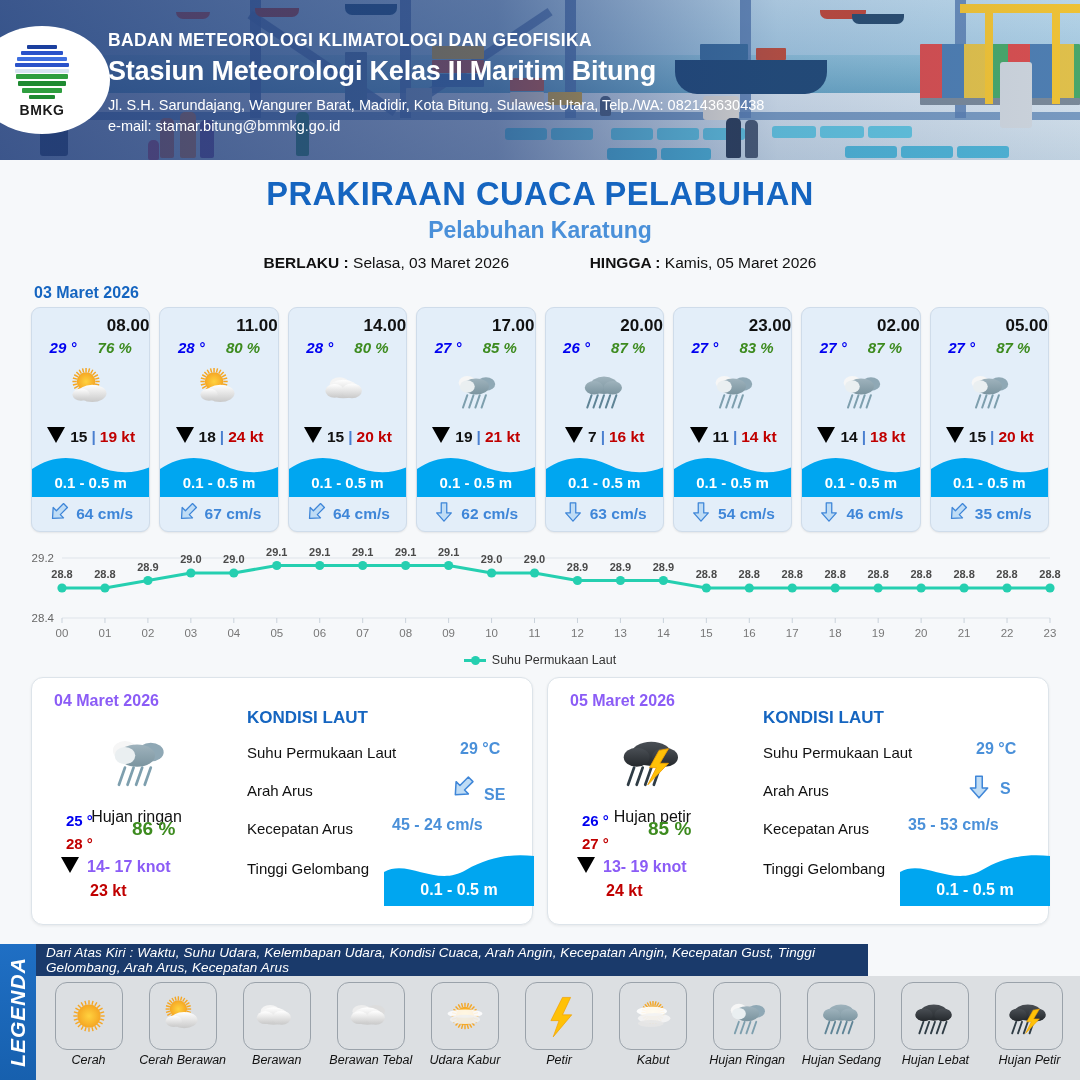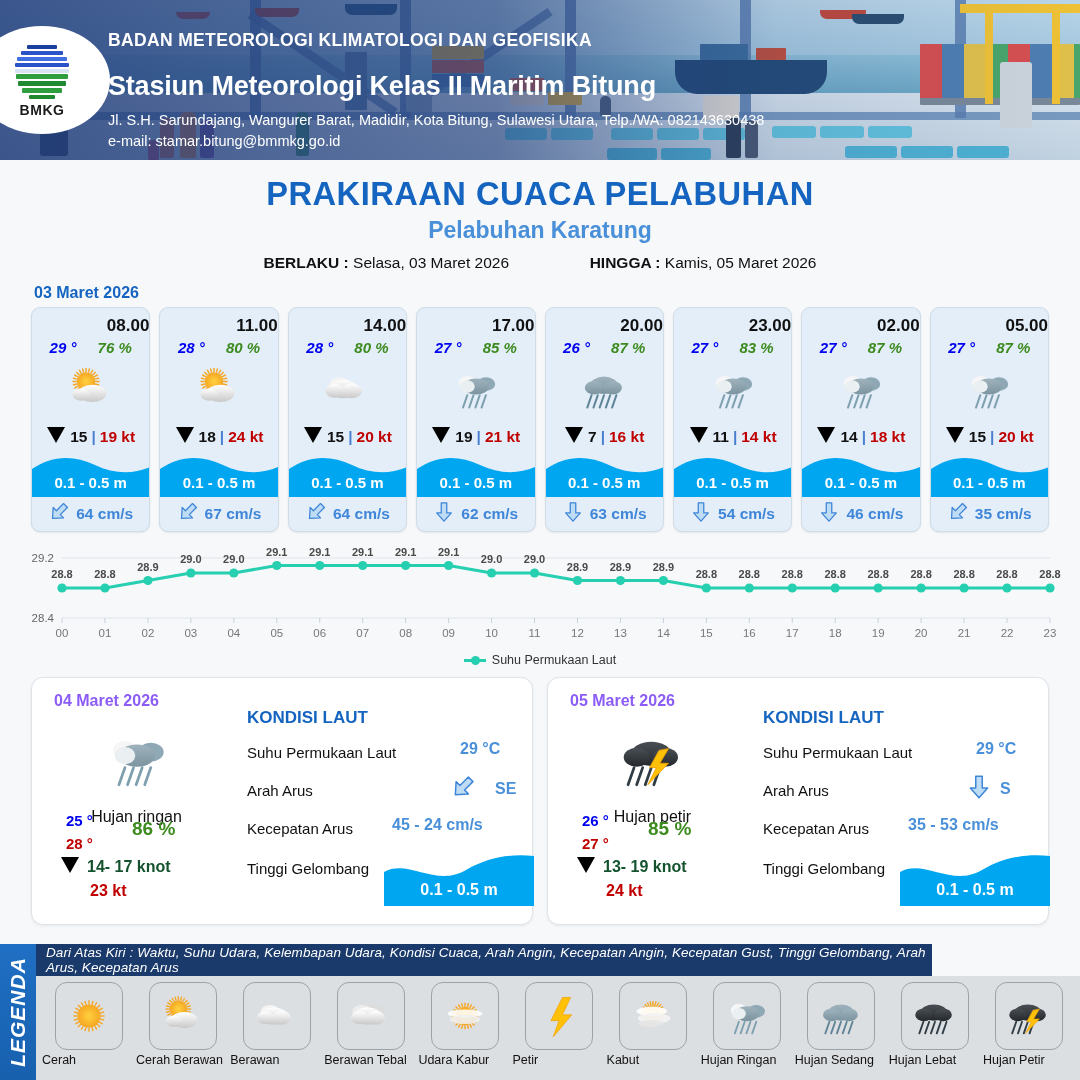--- a/index.html
+++ b/index.html
@@ -44,21 +44,21 @@
   .logo-oval {
     position:absolute; left:-26px; top:26px; width:136px; height:108px;
     background:#fff; border-radius:50%; z-index:5;
     display:flex; flex-direction:column; align-items:center; justify-content:center;
   }
   .logo-mark { width:58px; height:58px; position:relative; }
   .logo-mark .bar { position:absolute; left:0; border-radius:1px; }
   .logo-text { font-size:14px; font-weight:bold; color:#1a1a1a; letter-spacing:.5px; margin-top:1px; }
 
   .hdr-text { position:absolute; left:108px; top:30px; z-index:6; color:#fff; }
-  .hdr-org { font-size:17.5px; font-weight:bold; letter-spacing:.35px; margin-bottom:20px; }
+  .hdr-org { font-size:17.5px; font-weight:bold; letter-spacing:.35px; margin-bottom:5px; }
   .hdr-station { font-size:27px; font-weight:bold; letter-spacing:-.2px; margin-bottom:8px; }
   .hdr-addr { font-size:14.5px; line-height:1.45; font-weight:400; }
 
   
   .title-block { text-align:center; padding-top:14px; }
   .title-main {
     font-size:34px; font-weight:bold; color:#1565c0; letter-spacing:.5px;
     font-stretch:condensed; transform:scaleX(.96); 
   }
   .title-sub { font-size:23px; font-weight:bold; color:#4a90d9; margin-top:4px; }
@@ -105,49 +105,49 @@
     flex:1; background:#fff; border:1px solid #dde4ea; border-radius:12px;
     height:248px; position:relative; box-shadow:0 1px 3px rgba(0,0,0,.07);
   }
   .d-date { position:absolute; left:22px; top:14px; font-size:16px; font-weight:bold; color:#8b5cf6; }
   .d-iconwrap { position:absolute; left:22px; top:38px; width:165px; text-align:center; }
   .d-cond { font-size:16px; color:#111; margin-top:2px; }
   .d-temps { position:absolute; left:34px; top:132px; font-size:15px; font-weight:bold; line-height:1.5; }
   .d-tmin { color:#0000f0; }
   .d-tmax { color:#c00000; }
   .d-hum { position:absolute; left:92px; top:140px; font-size:19px; font-weight:bold; color:#3d8b1f;margin-left:8px; }
-  .d-wind { position:absolute; left:28px; top:178px; font-size:16px; font-weight:bold; color:#14532d;
+  .d-wind { position:absolute; left:28px; top:178px; font-size:16px; font-weight:bold; color:#8b5cf6;
             display:flex; align-items:center; gap:7px; }
   .d-gust { position:absolute; left:58px; top:204px; font-size:16px; font-weight:bold; color:#c00000; }
   .d-sea-title { position:absolute; left:215px; top:30px; font-size:17px; font-weight:bold; color:#1565c0; }
   .d-row { position:absolute; left:215px; font-size:15px; color:#111; }
   .d-val { position:absolute; font-size:16px; font-weight:bold; color:#4a90d9; }
 
   
   .legend-area { position:absolute; left:0; bottom:0; width:1080px; height:136px; }
   .legend-side {
     position:absolute; left:0; top:0; width:36px; height:136px;
     background:linear-gradient(#1f6fc4,#1760ae);
     display:flex; align-items:center; justify-content:center;
   }
   .legend-side span {
     transform:rotate(-90deg); white-space:nowrap; color:#fff;
     font-size:21px; font-weight:bold; font-style:italic; letter-spacing:1px;
   }
   .legend-bar {
-    position:absolute; left:36px; top:0; width:896px; height:32px;
+    position:absolute; left:36px; top:0; width:832px; height:32px;
     background:#1a3a6b; color:#fff; font-size:13.5px; font-style:italic;
     display:flex; align-items:center; padding-left:10px; letter-spacing:.1px;
   }
   .legend-items {
     position:absolute; left:36px; top:32px; width:1044px; height:104px;
     background:#dcdfe2; display:flex; align-items:flex-start;
     padding:6px 4px 0 6px; gap:1px;
   }
-  .legend-item { width:95px; text-align:left; }
+  .legend-item { width:95px; text-align:center;font-style:italic; }
   .legend-box {
     width:68px; height:68px; margin:0 auto; border:1px solid #9aa2aa;
     border-radius:12px; background:#dcdfe2;
     display:flex; align-items:center; justify-content:center;
   }
   .legend-cap { font-size:12.5px; color:#111; margin-top:3px; }
 </style>
 </head>
 <body>
 
@@ -903,21 +903,21 @@
           </svg></span>
       <span>14- 17 knot</span>
     </div>
     <div class="d-gust">23 kt</div>
     <div class="d-sea-title">KONDISI LAUT</div>
     <div class="d-row" style="top:66px">Suhu Permukaan Laut</div>
       <div class="d-row" style="top:104px">Arah Arus</div>
       <div class="d-row" style="top:142px">Kecepatan Arus</div>
       <div class="d-row" style="top:182px">Tinggi Gelombang</div>
     <div class="d-val" style="left:428px; top:62px">29 °C</div>
-    <div class="d-val" style="left:418px; top:96px; display:flex; align-items:center; gap:19px;">
+    <div class="d-val" style="left:418px; top:96px; display:flex; align-items:flex-end; gap:8px;">
       <span><svg width="26" height="26" viewBox="0 0 24 24" style="transform:rotate(45deg)">
     <path d="M9 2 L15 2 L15 13 L20 13 L12 22 L4 13 L9 13 Z" fill="#bfdcf5" stroke="#3f86d8" stroke-width="1.4" stroke-linejoin="round"></path>
   </svg></span>
         <span>SE</span>
     </div>
     <div class="d-val" style="left:360px; top:138px">45 - 24 cm/s</div>
     <div style="position:absolute; left:352px; top:176px; width:150px; height:52px;">
       <svg width="150" height="52" viewBox="0 0 150 52" preserveAspectRatio="none">
         <path d="M0 18 C 24 4, 52 34, 82 16 C 106 2, 128 0, 150 2 L150 52 L0 52 Z" fill="#00a6f0"></path>
       </svg>

